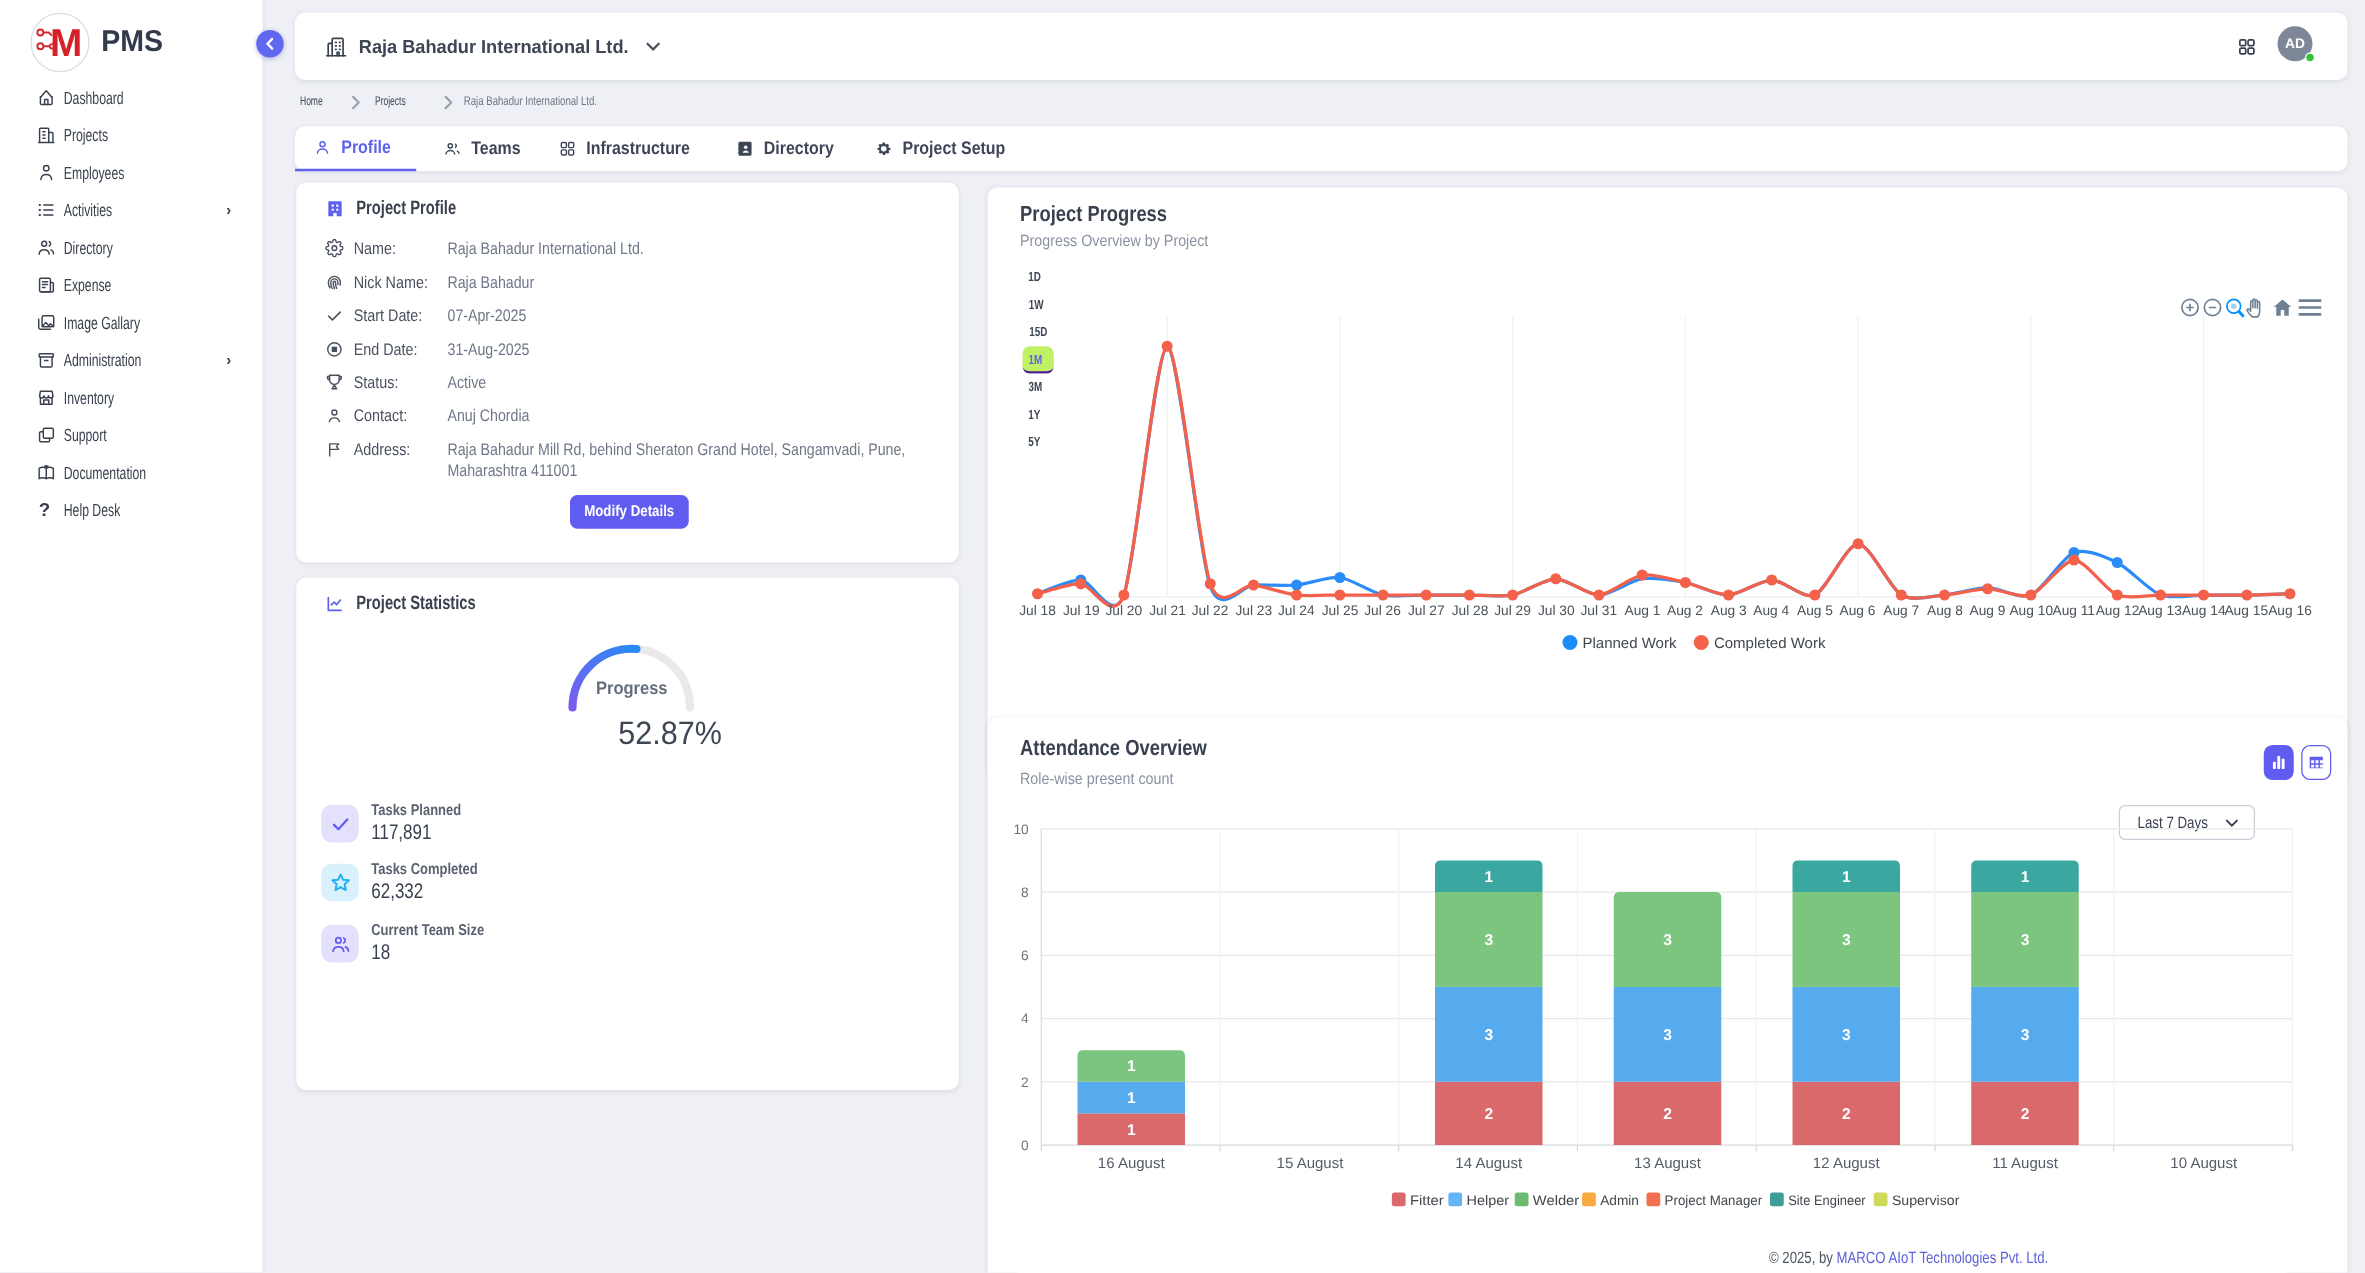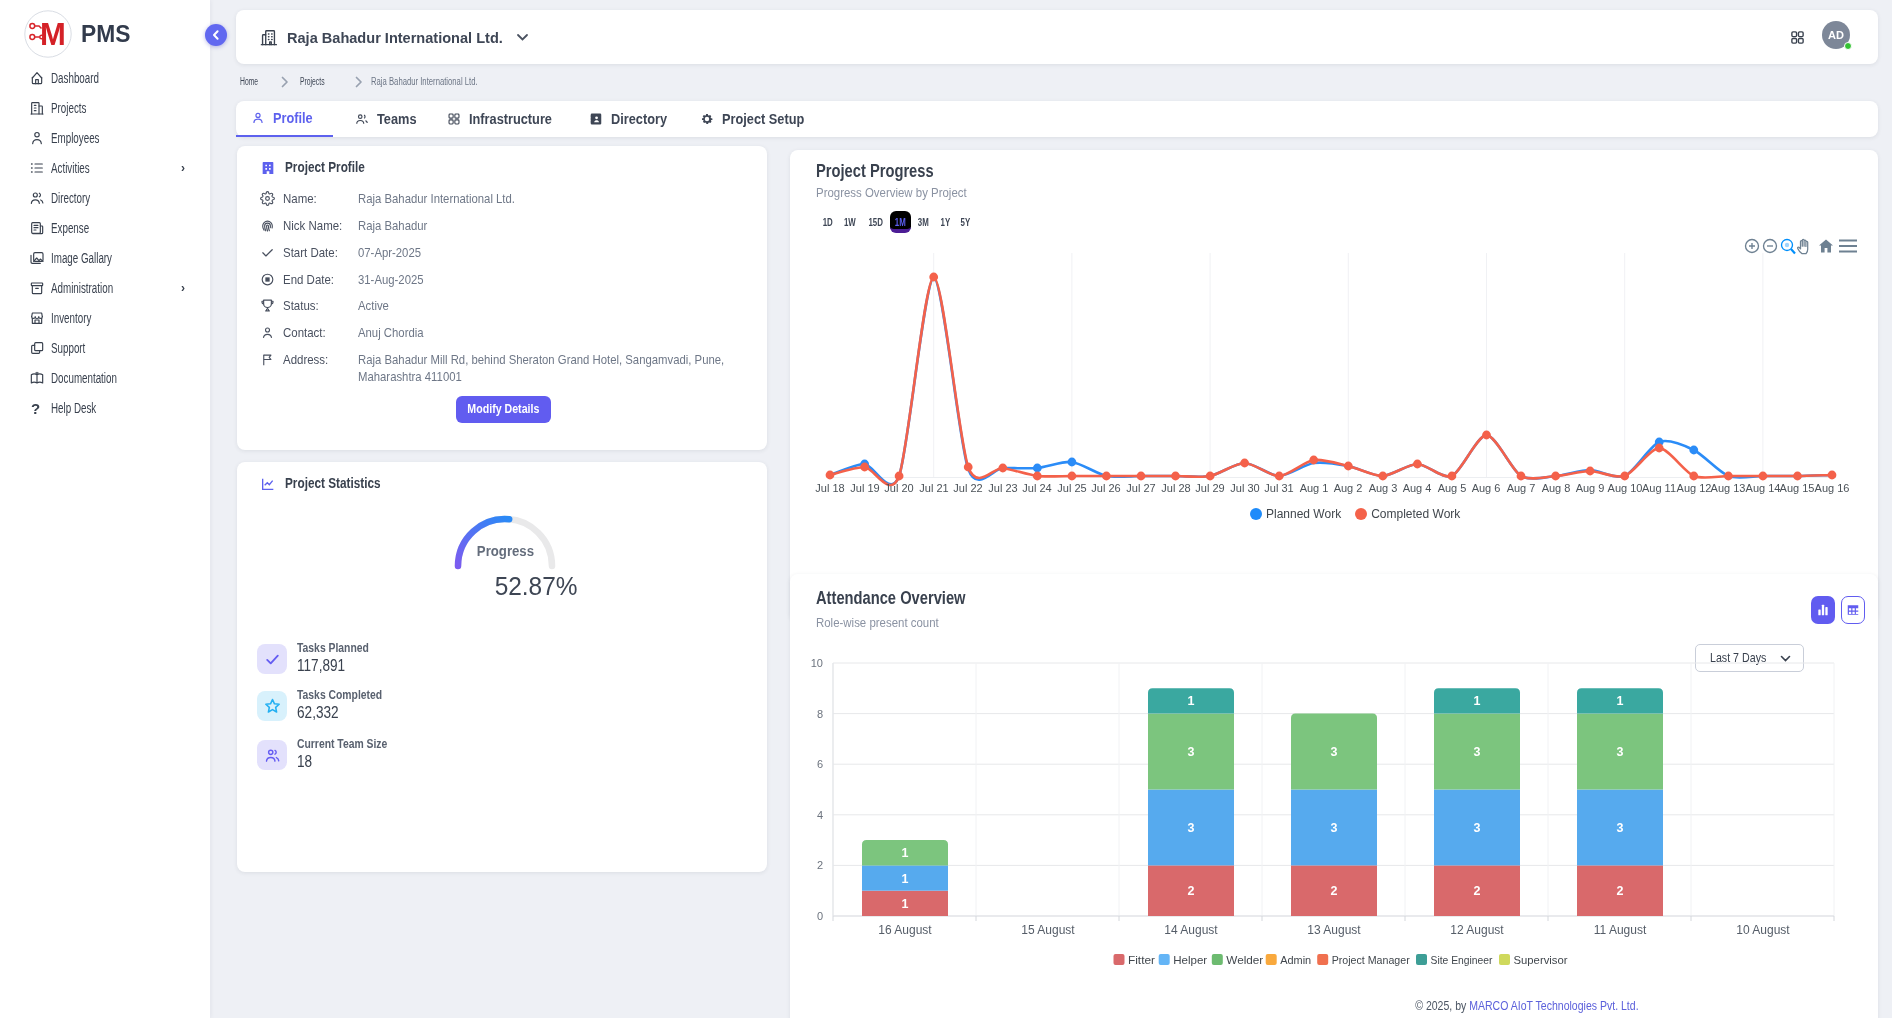--- a/index.html
+++ b/index.html
@@ -27,37 +27,37 @@
 #crumb .sepsvg { position:absolute; top:2px; width:8px; height:12px; }
 
 #crumb .last { color:#6d7686; font-weight:400; }
 
 #tabs { left:236px; top:101px; width:1642px; height:36px; display:flex; }
 .tab { position:absolute; top:0; height:36px; display:flex; align-items:center; padding:0 15px; font-size:14.5px; font-weight:600; color:#3e4655; }
 .tab svg { margin-right:8px; }
 .tab .tt { display:inline-block; transform:scaleX(.88); transform-origin:0 50%; white-space:nowrap; }
 .tab.active { color:#5d61ee; border-bottom:2px solid #5d61ee; }
 
-.cardhead { position:absolute; left:23px; top:12px; display:flex; align-items:flex-end; }
+.cardhead { position:absolute; left:23px; top:12px; display:flex; align-items:center; }
 .cardhead .ht { margin-left:9px; font-size:15.5px; font-weight:700; color:#39414e; transform:scaleX(.76); transform-origin:0 50%; white-space:nowrap; }
 .prow { position:absolute; left:23px; display:flex; }
 .prow svg { width:15px; height:15px; }
 .prow .lab { position:absolute; left:23px; top:0; width:120px; font-size:13.5px; color:#49505f; transform:scaleX(.85); transform-origin:0 50%; white-space:nowrap; }
 .prow .val { position:absolute; left:98px; top:0; width:460px; font-size:13.5px; color:#6e7787; line-height:16.5px; transform:scaleX(.84); transform-origin:0 0; white-space:nowrap; }
 #modify { position:absolute; left:219px; top:250px; width:95px; height:27px; background:#615cf0; color:#fff; border-radius:6px; font-size:12.5px; font-weight:700; text-align:center; line-height:27px; }
 
 .statbox { position:absolute; left:20px; width:30px; height:30px; border-radius:8px; display:flex; align-items:center; justify-content:center; }
 .statlab { position:absolute; left:60px; font-size:12.5px; font-weight:700; color:#59616f; transform:scaleX(.83); transform-origin:0 50%; white-space:nowrap; }
 .statval { position:absolute; left:60px; font-size:17px; color:#39414e; transform:scaleX(.8); transform-origin:0 50%; }
 
 .ctitle { position:absolute; left:26px; font-size:17.5px; font-weight:700; color:#39414e; transform:scaleX(.84); transform-origin:0 50%; white-space:nowrap; }
 .csub { position:absolute; left:26px; font-size:13px; color:#8a92a2; transform:scaleX(.88); transform-origin:0 50%; white-space:nowrap; }
-.rngrow { position:absolute; left:28px; top:61px; display:flex; }
+.rngrow { position:absolute; left:28px; top:61px; display:flex;flex-direction:column; }
 .rng { height:22px; padding:0 3px; margin-right:2px; font-size:10.5px; font-weight:700; color:#3e4655; line-height:22px; }
-.rng.sel { color:#5d5ff0; background:#000000; border-bottom:4px solid #4c1d95; border-radius:6px; }
+.rng.sel { color:#5d5ff0; background:#bef264; border-bottom:2px solid #4c1d95; border-radius:6px; }
 .rng i { font-style:normal; display:inline-block; transform:scaleX(.75); transform-origin:50% 50%; }
 .legend { position:absolute; display:flex; font-size:12px; color:#41474d; align-items:center; }
 .legend .ld { width:12px; height:12px; border-radius:50%; margin-right:4px; }
 
 #att-sel { position:absolute; left:905px; top:22px; width:109px; height:28px; border:1px solid #c9ced9; border-radius:5px; background:#fff; font-size:13px; color:#39414e; line-height:26px; padding-left:14px;margin-top:48px; }
 #att-btn1 { position:absolute; left:1021px; top:22px; width:24px; height:28px; background:#615cf0; border-radius:7px; }
 #att-btn2 { position:absolute; left:1051px; top:22px; width:24px; height:28px; background:#fff; border:1.5px solid #615cf0; border-radius:7px; }
 #footer { position:absolute; left:1077px; top:998px; width:900px; text-align:center; font-size:13px; color:#4b5563; }
 #footer a { color:#5c61db; text-decoration:none; font-weight:500; }
 </style>

